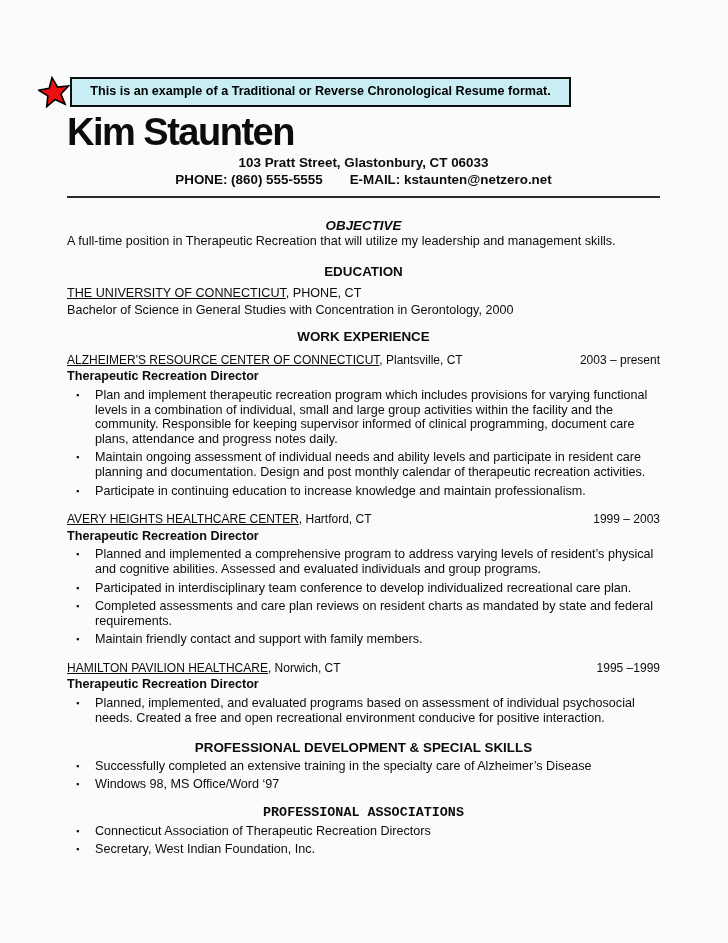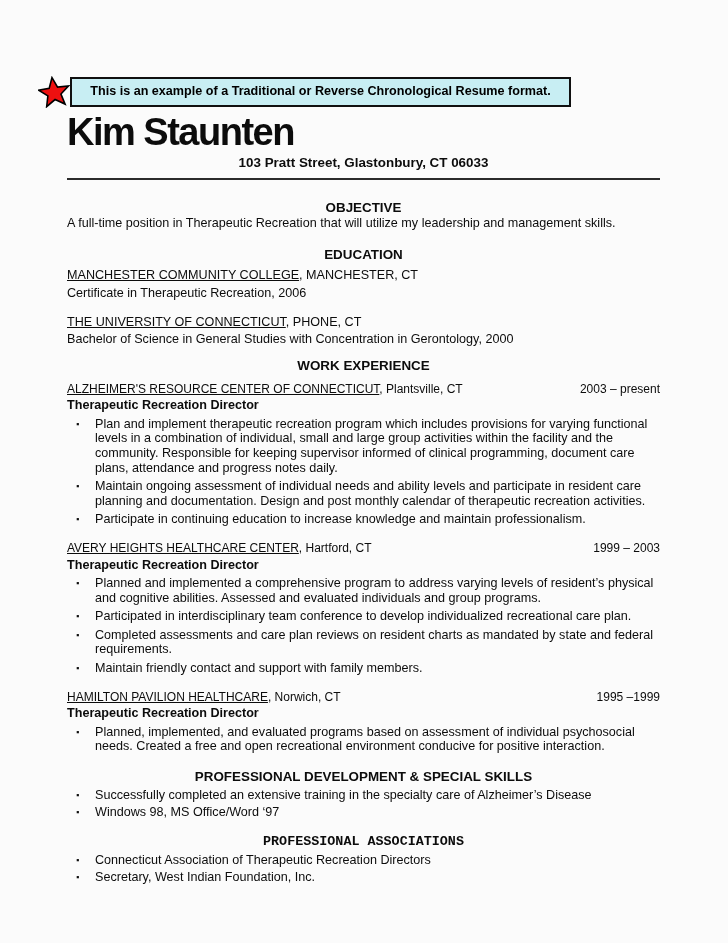--- a/index.html
+++ b/index.html
@@ -46,21 +46,21 @@
     margin:8px 0 0 0;
   }
 
   
   .sec-heading{
     text-align:center;
     font-weight:bold;
     font-size:13.4px;
     line-height:1.1;
   }
-  .h-objective{margin-top:21px;}
+  .h-objective{margin-top:21px;font-style:italic;}
   .h-education{margin-top:17px;}
   .h-work{margin-top:12px;}
   .h-devel{margin-top:16px;}
   .h-assoc{margin-top:15px;font-family:Liberation Mono, monospace;}
 
   .body-text{font-size:12.6px;line-height:14.6px;}
   .objective-text{margin-top:0;}
 
   .school{margin-top:6px;}
   .school + .school{margin-top:14px;}
@@ -104,31 +104,30 @@
         <polygon points="16,1.5 20.2,11.6 31,12.1 22.6,19 25.3,29.5 16,23.6 6.7,29.5 9.4,19 1,12.1 11.8,11.6" fill="#ee1010" stroke="#000" stroke-width="1.6" transform="rotate(-8 16 16)"></polygon>
       </svg>
     </span>
     <div class="note-box">This is an example of a Traditional or Reverse Chronological Resume format.</div>
   </div>
 
   <div class="content">
 
     <div class="name">Kim Staunten</div>
     <div class="addr">103 Pratt Street, Glastonbury, CT 06033</div>
+    <div class="contact">
+      <span>PHONE: (860) 555-5555</span><span class="gap"></span><span>E-MAIL: kstaunten@netzero.net</span>
+    </div>
     <hr class="rule">
 
     <div class="sec-heading h-objective">OBJECTIVE</div>
     <div class="body-text objective-text">A full-time position in Therapeutic Recreation that will utilize my leadership and management skills.</div>
 
     <div class="sec-heading h-education">EDUCATION</div>
 
-    <div class="school">
-      <div class="school-line"><span class="u">MANCHESTER COMMUNITY COLLEGE</span><span>, MANCHESTER, CT</span></div>
-      <div class="school-detail">Certificate in Therapeutic Recreation, 2006</div>
-    </div>
 
     <div class="school">
       <div class="school-line"><span class="u">THE UNIVERSITY OF CONNECTICUT</span><span>, PHONE, CT</span></div>
       <div class="school-detail">Bachelor of Science in General Studies with Concentration in Gerontology, 2000</div>
     </div>
 
     <div class="sec-heading h-work">WORK EXPERIENCE</div>
 
     <div class="job">
       <div class="job-head">

